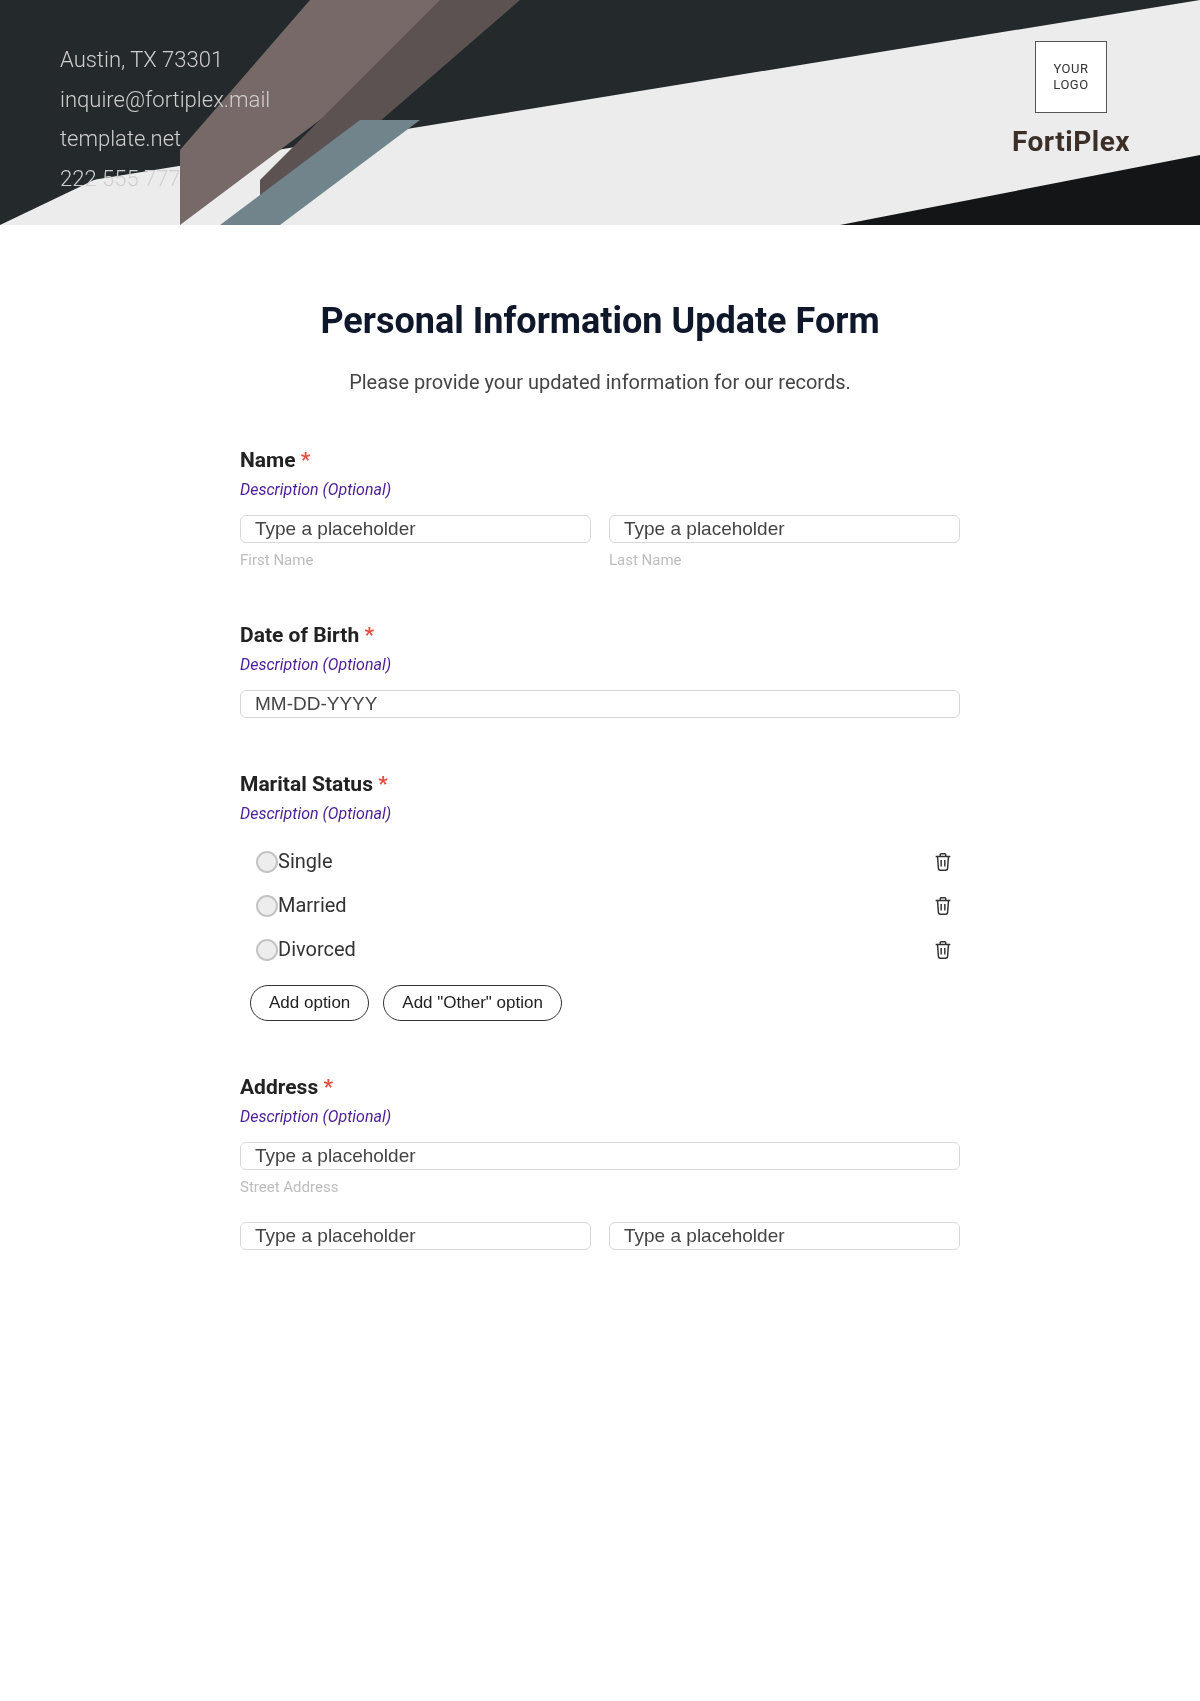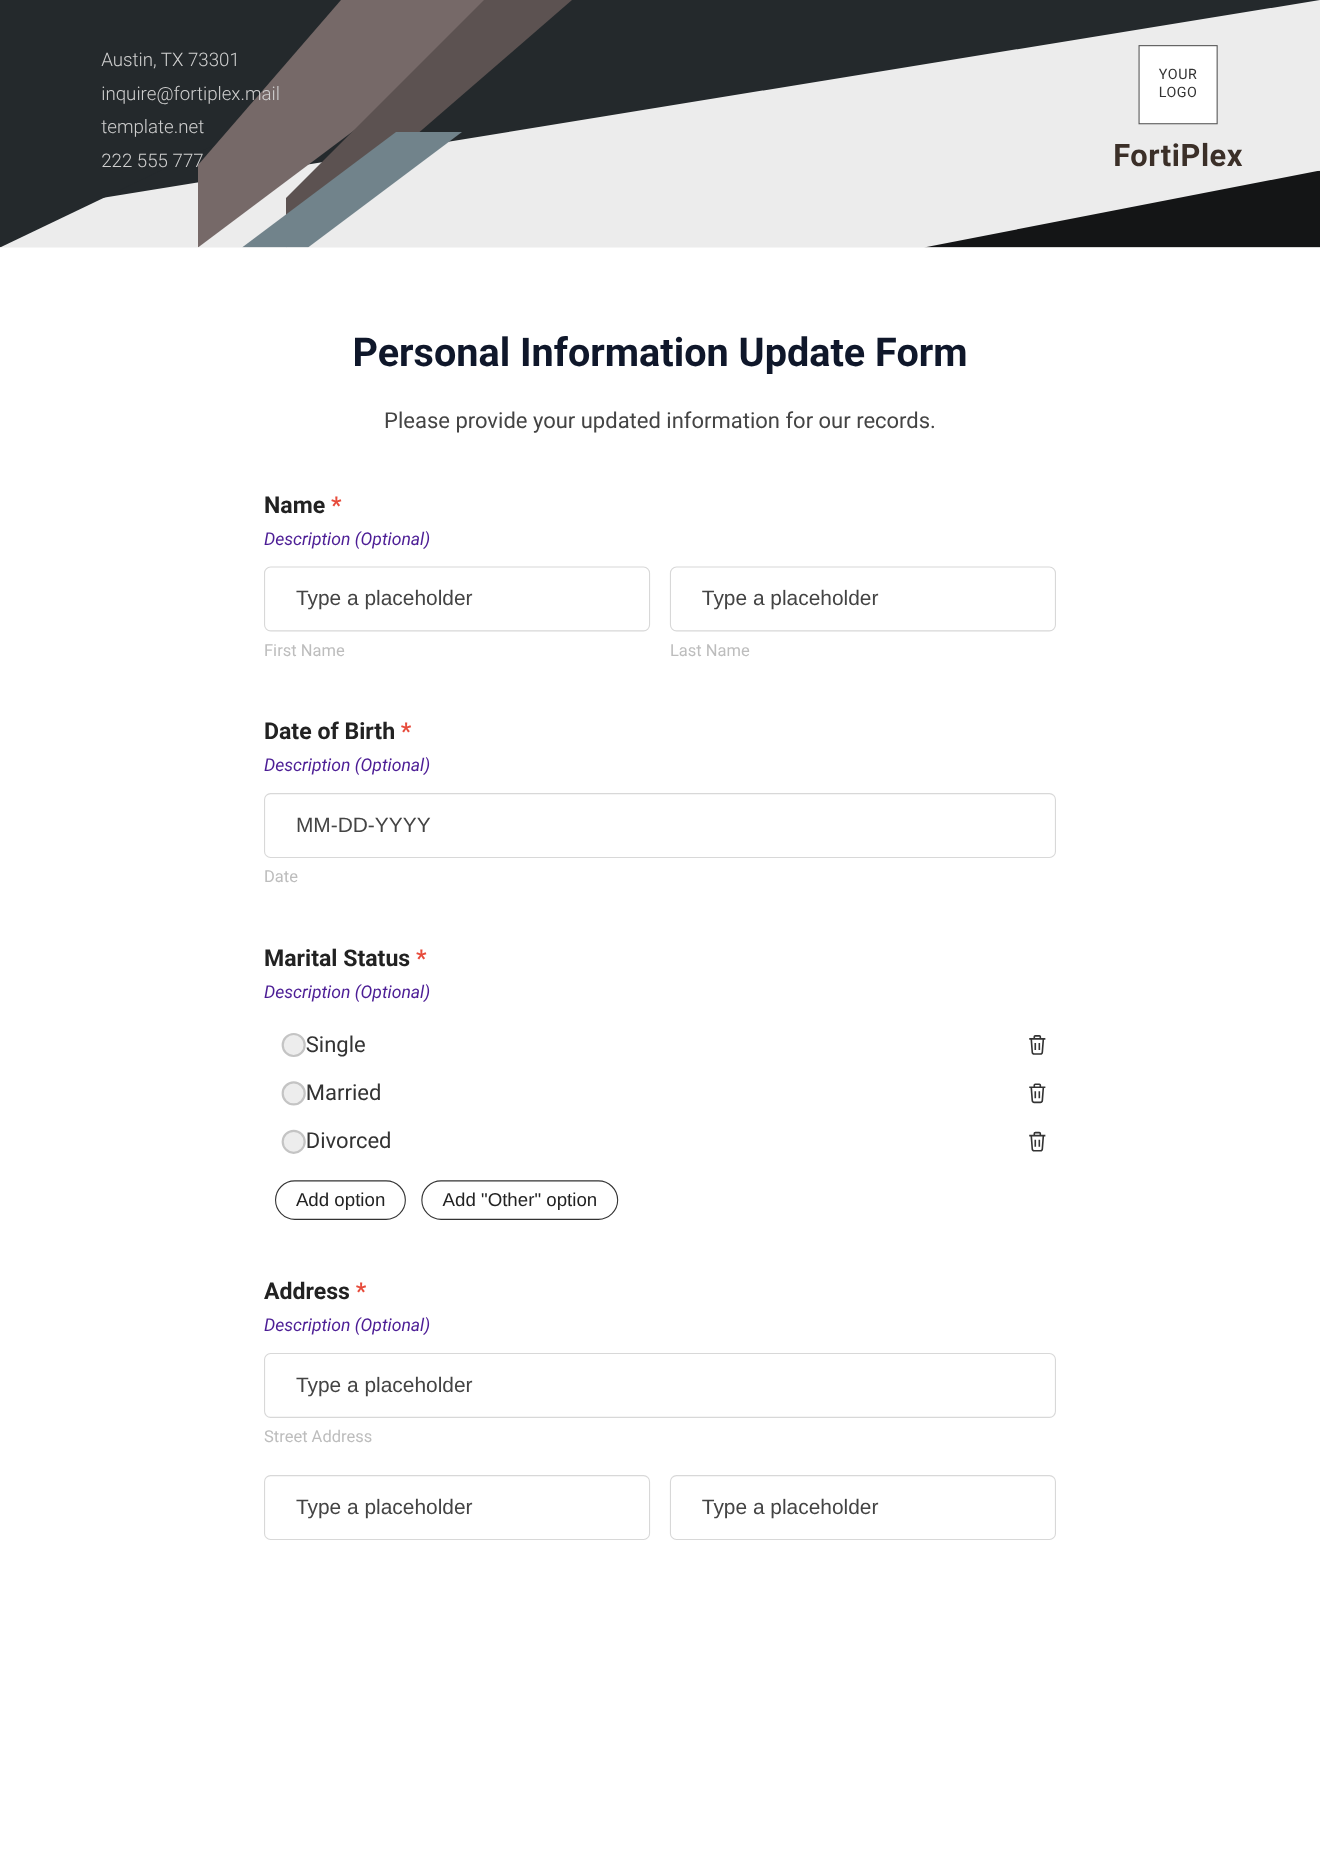--- a/index.html
+++ b/index.html
@@ -4,34 +4,34 @@
 <style>
   * { box-sizing: border-box; margin: 0; padding: 0; }
   body { font-family: -apple-system, BlinkMacSystemFont, "Segoe UI", Roboto, Arial, sans-serif; background:#fff; color:#222; width:1200px; }
   .header-banner { position:relative; height:225px; background:#ececec; overflow:hidden; }
   .dark-block { position:absolute; left:0; top:0; width:100%; height:195px; background:#24292c; clip-path: polygon(0 0, 100% 0, 100% 0, 0 195px); }
   .dark-block2 { position:absolute; left:0; top:0; width:470px; height:225px; background:#24292c; clip-path: polygon(0 0, 470px 0, 0 225px);}
   .stripe1 { position:absolute; left:180px; top:0; width:470px; height:225px; background:#766968; clip-path: polygon(130px 0, 300px 0, 0 225px, 0 150px);}
   .stripe2 { position:absolute; left:260px; top:0; width:470px; height:225px; background:#5c5251; clip-path: polygon(180px 0, 260px 0, 0 225px, 0 180px);}
   .stripe3 { position:absolute; left:220px; top:120px; width:200px; height:105px; background:#71838b; clip-path: polygon(140px 0, 200px 0, 60px 105px, 0 105px);}
   .corner-tri { position:absolute; right:0; bottom:0; width:360px; height:70px; background:#141516; clip-path: polygon(100% 0, 100% 100%, 0 100%);}
-  .contact { position:absolute; left:60px; top:40px; color:#cfcfcf; font-size:17px; line-height:1.8; font-weight:300;margin-left:32px;}
+  .contact { position:absolute; left:60px; top:40px; color:#cfcfcf; font-size:22px; line-height:1.8; font-weight:300;}
   .logo-area { position:absolute; right:70px; top:25px; text-align:center;}
   .logo-box { width:72px; height:72px; border:1px solid #555; background:#fff; display:flex; flex-direction:column; align-items:center; justify-content:center; font-size:13px; line-height:1.2; color:#333; margin:16px auto 12px auto; letter-spacing:0.5px;}
   .company { font-size:28px; font-weight:700; color:#3b2f28; letter-spacing:0.5px;}
   .form-wrap { max-width: 720px; margin: 0 auto; padding: 75px 0 40px 0;}
   .form-title { font-size:36px; font-weight:700; color:#0f172a; text-align:center; margin-bottom:28px;}
   .form-sub { font-size:20px; color:#444; text-align:center; margin-bottom:54px;}
   .field-block { margin-bottom:54px;}
   .field-label { font-size:21px; font-weight:700; color:#222; margin-bottom:8px;}
   .req { color:#e74c3c; font-weight:700;}
   .desc { font-size:16px; color:#4c1d95; font-style:italic; margin-bottom:16px;}
   .row { display:flex; gap:18px;}
   .col { flex:1; display:flex; flex-direction:column;}
-  .text-input { width:100%; height:59px; border:1px solid #d8d8d8; border-radius:6px; padding:0 28px; font-size:19px; color:#333; background:#fff; overflow:hidden;}
+  .text-input { width:100%; height:28px; border:1px solid #d8d8d8; border-radius:6px; padding:0 14px; font-size:19px; color:#333; background:#fff; overflow:hidden;}
   .text-input::placeholder { color:#444;}
   .sublabel { font-size:15px; color:#bdbdbd; margin-top:8px;}
   .radio-list { padding-left:10px;}
   .radio-row { display:flex; align-items:center; justify-content:space-between; padding:10px 6px;}
   .radio-left { display:flex; align-items:flex-end; }
   .radio-dot { width:22px; height:22px; border-radius:50%; border:2px solid #c4c4c4; background:#ededed; flex-shrink:0;}
   .radio-label { font-size:20px; color:#333;}
   .trash-icon { width:22px; height:22px; flex-shrink:0;}
   .pill-row { display:flex; gap:14px; margin-top:14px; padding-left:10px;}
   .pill-btn { border:1.5px solid #333; background:#fff; border-radius:20px; padding:7px 18px; font-size:17px; color:#222; cursor:pointer;}
@@ -83,21 +83,20 @@
     </div>
   </div>
 
   <div class="field-block">
     <div class="field-label">
       <span>Date of Birth</span>
       <span class="req">*</span>
     </div>
     <div class="desc">Description (Optional)</div>
     <input class="text-input" placeholder="MM-DD-YYYY" style="">
-    <div class="sublabel">Date</div>
   </div>
 
   <div class="field-block">
     <div class="field-label">
       <span>Marital Status</span>
       <span class="req">*</span>
     </div>
     <div class="desc">Description (Optional)</div>
     <div class="radio-list">
       <div class="radio-row">

